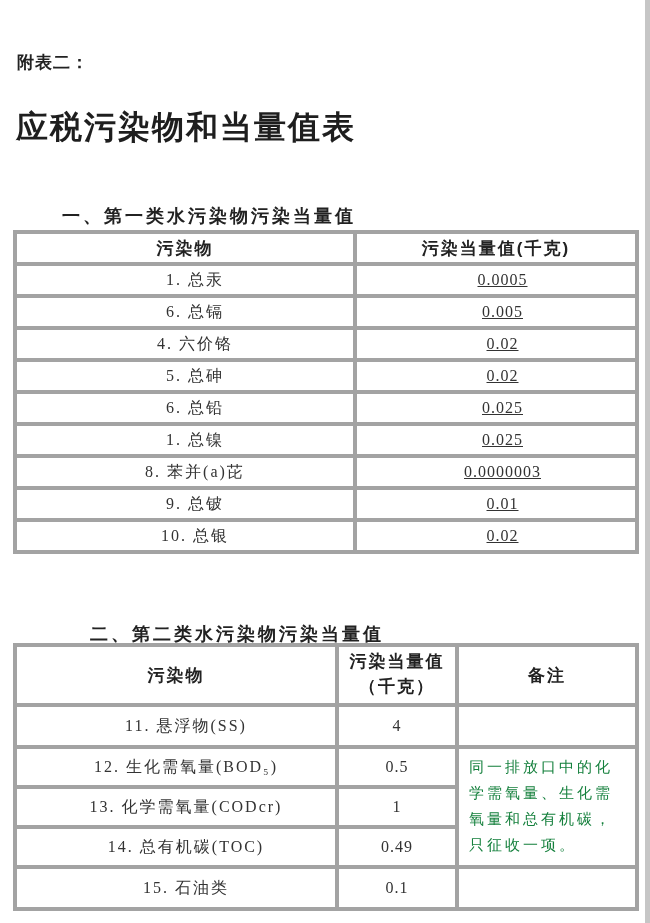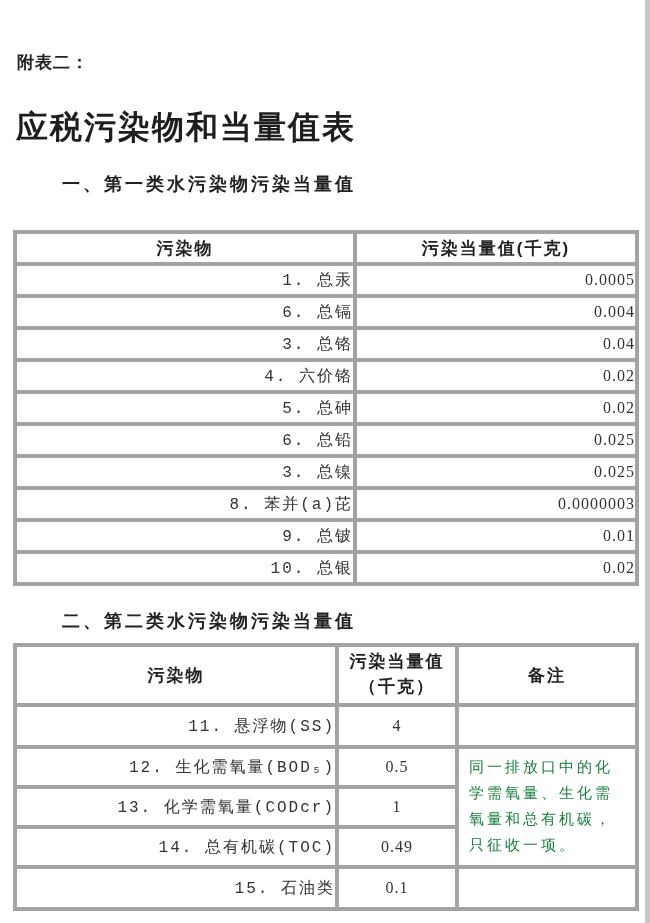--- a/index.html
+++ b/index.html
@@ -42,22 +42,22 @@
   }
   .section-heading {
     position: absolute;
     left: 62px;
     font-family: "Liberation Sans", "DejaVu Sans", sans-serif;
     font-weight: bold;
     font-size: 18px;
     letter-spacing: 3px;
     color: #222222;
   }
-  .heading-1 { top: 172px; }
-  .heading-2 { top: 609px; }
+  .heading-1 { top: 204px; }
+  .heading-2 { top: 622px; margin-left: 28px; }
 
   table {
     position: absolute;
     left: 13px;
     width: 622px;
     border-collapse: collapse;
     table-layout: fixed;
     background: #ffffff;
   }
   .t1 { top: 230px; }
@@ -77,29 +77,30 @@
     letter-spacing: 2px;
     text-align: center;
     color: #222222;
   }
   .t1 tr { height: 32px; }
   .t2 .hdr-row { height: 60px; }
   .t2 .row-11, .t2 .row-15 { height: 42px; margin-left: 12px; }
   .t2 .row-12, .t2 .row-13, .t2 .row-14 { height: 40px; }
 
   td.pname {
-    text-align: right;
+    text-align: center;
     padding-left: 20px;
     letter-spacing: 2px;
-    font-family: Liberation Mono, monospace;
+    font-family: Liberation Serif, serif;
   }
   .t1 td.pval {
-    text-align: right;
+    text-align: center;
     padding-left: 13px;
     letter-spacing: 1px;
+    text-decoration: underline;
   }
   .t2 td.pval {
     text-align: center;
     letter-spacing: 1px;
   }
   td.remark {
     vertical-align: middle;
     text-align: left;
     padding: 4px 10px;
     font-size: 15px;
@@ -131,40 +132,36 @@
         <th>污染当量值(千克)</th>
       </tr>
     </thead>
     <tbody>
       <tr>
         <td class="pname">1. 总汞</td>
         <td class="pval">0.0005</td>
       </tr>
       <tr>
         <td class="pname">6. 总镉</td>
-        <td class="pval">0.004</td>
-      </tr>
-      <tr>
-        <td class="pname">3. 总铬</td>
-        <td class="pval">0.04</td>
+        <td class="pval">0.005</td>
       </tr>
       <tr>
         <td class="pname">4. 六价铬</td>
         <td class="pval">0.02</td>
       </tr>
       <tr>
         <td class="pname">5. 总砷</td>
         <td class="pval">0.02</td>
       </tr>
       <tr>
         <td class="pname">6. 总铅</td>
         <td class="pval">0.025</td>
       </tr>
       <tr>
-        <td class="pname">3. 总镍</td>
+        <td class="pname">1. 总镍</td>
         <td class="pval">0.025</td>
       </tr>
       <tr>
         <td class="pname">8. 苯并(a)芘</td>
         <td class="pval">0.0000003</td>
       </tr>
       <tr>
         <td class="pname">9. 总铍</td>
         <td class="pval">0.01</td>
       </tr>

